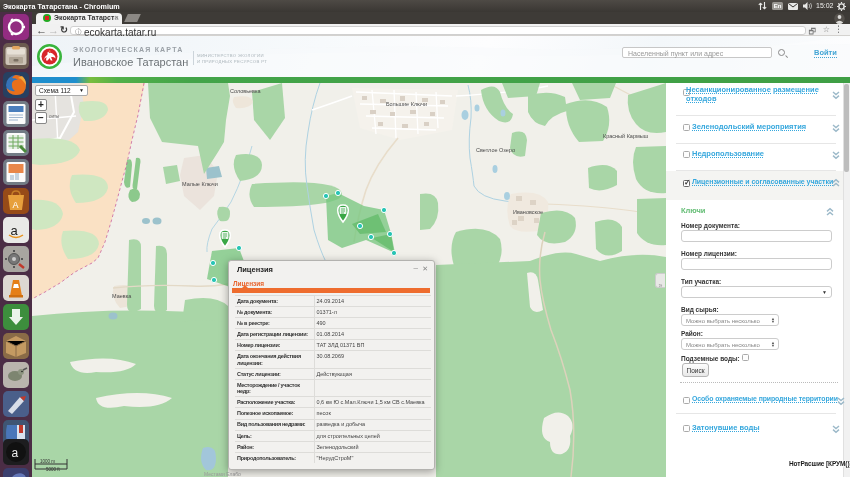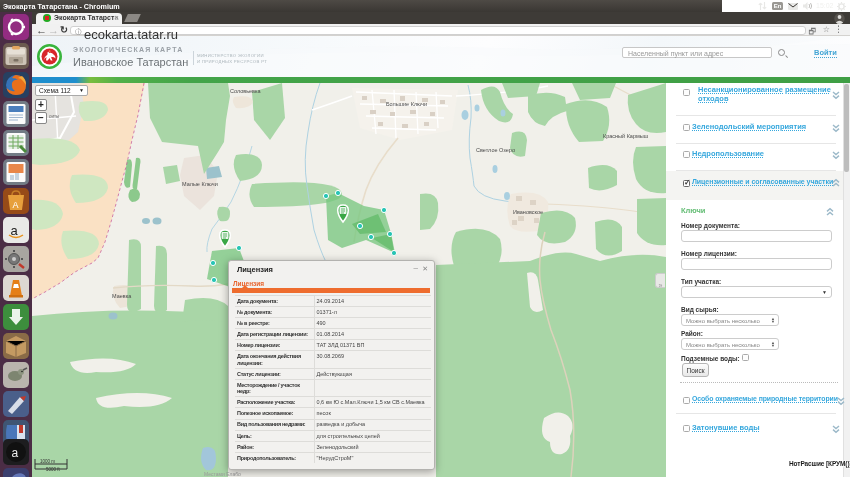--- a/index.html
+++ b/index.html
@@ -1,15 +1,15 @@
 <!DOCTYPE html>
 <html><head><meta charset="utf-8"><style>
 *{margin:0;padding:0;box-sizing:border-box}
 body{width:850px;height:477px;overflow:hidden;font-family:"Liberation Sans",sans-serif;position:relative;background:#fff}
-#titlebar{position:absolute;left:0;top:0;width:722px;height:12px;background:linear-gradient(#4e4a45,#3a3733);color:#fff;z-index:30}
+#titlebar{position:absolute;left:0;top:0;width:850px;height:12px;background:linear-gradient(#4e4a45,#3a3733);color:#fff;z-index:30}
 #titlebar .t{position:absolute;left:3px;top:1.5px;font-size:7.2px;font-weight:bold;letter-spacing:0}
 #titlebar .ic{position:absolute;top:0;font-size:8px;color:#eee}
 #launcher{position:absolute;left:0;top:12px;width:32px;height:465px;background:#4a2c44;z-index:25}
 #tabbar{position:absolute;left:32px;top:12px;width:818px;height:12px;background:#3e3b37;z-index:20}
 #tab{position:absolute;left:4px;top:1px;width:86px;height:11px;background:#f2f2f2;border-radius:4px 4px 0 0;font-size:7.5px;color:#333}
 #toolbar{position:absolute;left:32px;top:24px;width:818px;height:12px;background:#f1f1f1;border-bottom:1px solid #d4d2cf;z-index:20}
 #urlbar{position:absolute;left:38px;top:1.5px;width:736px;height:9px;background:#fff;border:1px solid #d0d0d0;border-radius:3px;font-size:8px;color:#333}
 #header{position:absolute;left:32px;top:36px;width:818px;height:41px;background:linear-gradient(115deg,#eef3f7 0%,#f7fafc 35%,#fdfdfe 55%,#f3f7fa 75%,#fbfcfd 100%);z-index:5}
 #greenbar{position:absolute;left:32px;top:77px;width:818px;height:6px;background:linear-gradient(90deg,#1f8ecd 0,#1f8ecd 44px,#79bd3e 58px,#52b04a 85px,#43a449 160px,#3f9f45 100%);z-index:6}
 #map{position:absolute;left:32px;top:83px;width:634px;height:394px;z-index:1}
@@ -159,21 +159,21 @@
       <circle cx="5.5" cy="4" r="1.9" fill="#dcdbd8"></circle>
       <path d="M1.8 9.4 q3.7 -3.4 7.4 0 a5.2 5.2 0 0 1 -7.4 0Z" fill="#dcdbd8"></path>
     </svg>
 </div>
 <div id="toolbar">
   <span style="position:absolute;left:4px;top:-0.5px;color:#3a3a3a;font-size:11px;font-weight:bold">←</span>
   <span style="position:absolute;left:16px;top:-0.5px;color:#b8b8b8;font-size:11px;font-weight:bold">→</span>
   <span style="position:absolute;left:28px;top:0px;color:#3a3a3a;font-size:9.5px;font-weight:bold">↻</span>
   <div id="urlbar">
       <span style="position:absolute;left:4px;top:1px;color:#777;font-size:6.5px">ⓘ</span>
-      <span style="position:absolute;left:13px;top:0.5px;font-size:13px">ecokarta.tatar.ru</span>
+      <span style="position:absolute;left:13px;top:0.5px;font-size:10px">ecokarta.tatar.ru</span>
     </div>
   <span style="position:absolute;right:34px;top:1px;color:#777;font-size:8px">🗗</span>
   <span style="position:absolute;right:20px;top:1px;color:#777;font-size:8px">☆</span>
   <span style="position:absolute;right:7px;top:0px;color:#555;font-size:9px">⋮</span>
 </div>
 <div id="header">
 <svg style="position:absolute;left:0;top:0" width="818" height="41" viewBox="0 0 818 41">
       <path d="M0 41 Q200 10 420 18 Q640 26 818 0 L818 41 Z" fill="#ffffff" opacity=".35"></path>
       <path d="M0 30 Q260 2 520 14 L818 8 L818 41 L0 41Z" fill="#f7fafc" opacity=".5"></path>
     </svg>
@@ -363,21 +363,21 @@
 <div style="position:absolute;left:35px;top:99px;width:12px;height:12px;background:#fff;border:1px solid #888;border-radius:2px;z-index:4;font-size:10px;font-weight:bold;color:#222;text-align:center;line-height:10px">+</div>
 <div style="position:absolute;left:35px;top:112px;width:12px;height:12px;background:#fff;border:1px solid #888;border-radius:2px;z-index:4;font-size:10px;font-weight:bold;color:#222;text-align:center;line-height:9px">−</div>
 <span style="position:absolute;left:49px;top:114px;font-size:4.5px;color:#666;z-index:4">оиты</span>
 <div id="panel">
 <div style="position:absolute;left:0;top:0;width:177px;height:394px;background:#fff"></div>
 
 <div style="position:absolute;left:177px;top:0;width:7px;height:394px;background:#f1f1f1;border-left:1px solid #e0e0e0"></div>
 <div style="position:absolute;left:178px;top:1px;width:5px;height:88px;background:#bdbdbd;border-radius:2px"></div>
 
 <div class="chk" style="left:17px;top:6px"></div>
-<div class="plink" style="left:32px;top:2px;width:150px">Несанкционированное размещение отходов</div>
+<div class="plink" style="left:20px;top:2px;width:150px">Несанкционированное размещение отходов</div>
 <div class="chev" style="top:8px">
       <svg width="8" height="9" viewBox="0 0 8 9">
         <path d="M1 1 L4 3.6 L7 1 M1 4.6 L4 7.2 L7 4.6" fill="none" stroke="#9cb9c9" stroke-width="1.4"></path>
       </svg>
     </div>
 <div class="pdiv" style="top:32px"></div>
 <div class="chk" style="left:17px;top:41px"></div>
 <div class="plink" style="left:26px;top:39px;width:150px">Зеленодольский мероприятия</div>
 <div class="chev" style="top:41px">
       <svg width="8" height="9" viewBox="0 0 8 9">

